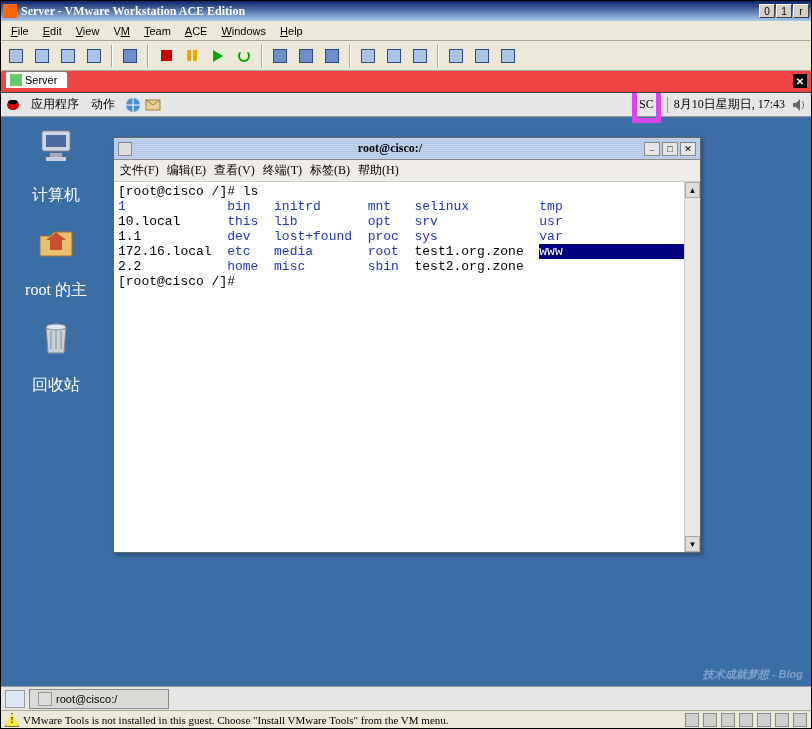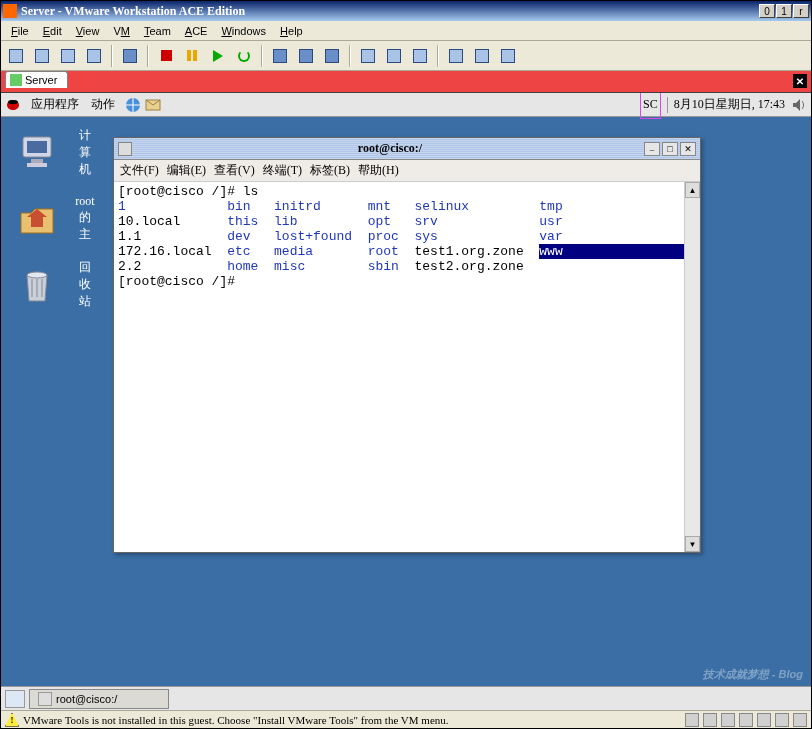--- a/index.html
+++ b/index.html
@@ -33,32 +33,32 @@
 
 .guest-area { flex:1; position:relative; background:#3a6ea5; overflow:hidden; }
 
 
 .gnome-panel { position:absolute; top:0; left:0; right:0; height:24px; background:#e6e6e6; border-bottom:1px solid #999; display:flex; align-items:center; padding:0 4px; font-size:12px; font-family:"宋体",SimSun;}
 .gnome-panel .redhat{width:16px;height:16px;margin-right:4px;}
 .gnome-panel .pmenu{padding:0 6px; cursor:pointer;}
 .gnome-panel .picons{display:flex; gap:4px; margin-left:4px;}
 .gnome-panel .spacer{flex:1;}
 .gnome-panel .right{display:flex; align-items:center; gap:6px;}
-.gnome-panel .sc{border:1px solid #d946ef; padding:6px 2px;}
+.gnome-panel .sc{border:5px solid #d946ef; padding:6px 2px;}
 .gnome-panel .vsep{width:1px;height:16px;background:#999;}
 
 
 .gnome-bottom { position:absolute; bottom:0; left:0; right:0; height:24px; background:#e6e6e6; border-top:1px solid #999; display:flex; align-items:center; padding:0 4px; gap:4px;}
 .gnome-bottom .show-desktop{width:20px;height:18px;border:1px solid #999;background:#dde8f5;cursor:pointer;}
 .gnome-bottom .task{border:1px solid #888;background:#dcdad5;padding:2px 8px; display:flex;align-items:center;gap:4px;width:140px;cursor:pointer;}
 .gnome-bottom .task .tico{width:14px;height:14px;background:#ddd;border:1px solid #999;}
 
 
 .desktop-icons{position:absolute; top:34px; left:16px; display:flex; flex-direction:column; gap:16px;}
-.dicon{width:78px; display:flex; align-items:center; gap:18px; color:#fff; font-size:12px; font-family:"宋体",SimSun; cursor:pointer; text-align:center;}
+.dicon{width:78px; display:flex; flex-direction:column; align-items:center; gap:18px; color:#fff; font-size:16px; font-family:"宋体",SimSun; cursor:pointer; text-align:center;}
 .dicon .iglyph{width:40px;height:40px; display:flex;align-items:center;justify-content:center;}
 
 
 .term-window{position:absolute; top:44px; left:112px; width:588px; height:416px; background:#efebe7; border:1px solid #666; box-shadow:2px 2px 4px rgba(0,0,0,0.3); display:flex; flex-direction:column;}
 .term-titlebar{height:22px; background: repeating-linear-gradient(to bottom,#c4d5ed 0 1px,#b0c6e8 1px 2px); border-bottom:1px solid #888; display:flex; align-items:center; padding:0 4px; font-size:12px; font-family:"宋体",SimSun;}
 .term-titlebar .tico{width:14px;height:14px;background:#ddd;border:1px solid #888;margin-right:4px;}
 .term-titlebar .ttitle{flex:1; text-align:center; font-weight:bold;}
 .term-titlebar .twbtns{display:flex;gap:2px;}
 .term-titlebar .twbtn{width:16px;height:14px;background:#e6e6e6;border:1px solid #888;display:flex;align-items:center;justify-content:center;font-size:9px;cursor:pointer;}
 .term-menubar{height:22px;background:#efebe7;border-bottom:1px solid #ccc;display:flex;align-items:center;padding:0 6px;gap:8px;font-size:12px;font-family:"宋体",SimSun;}

